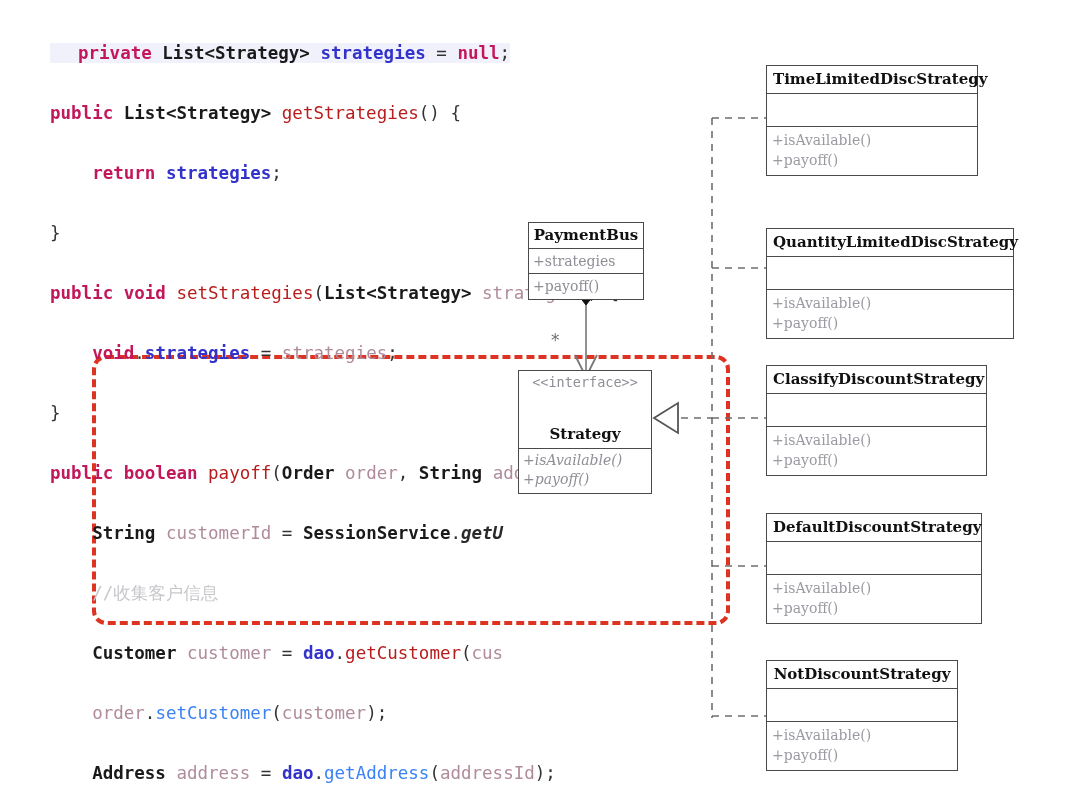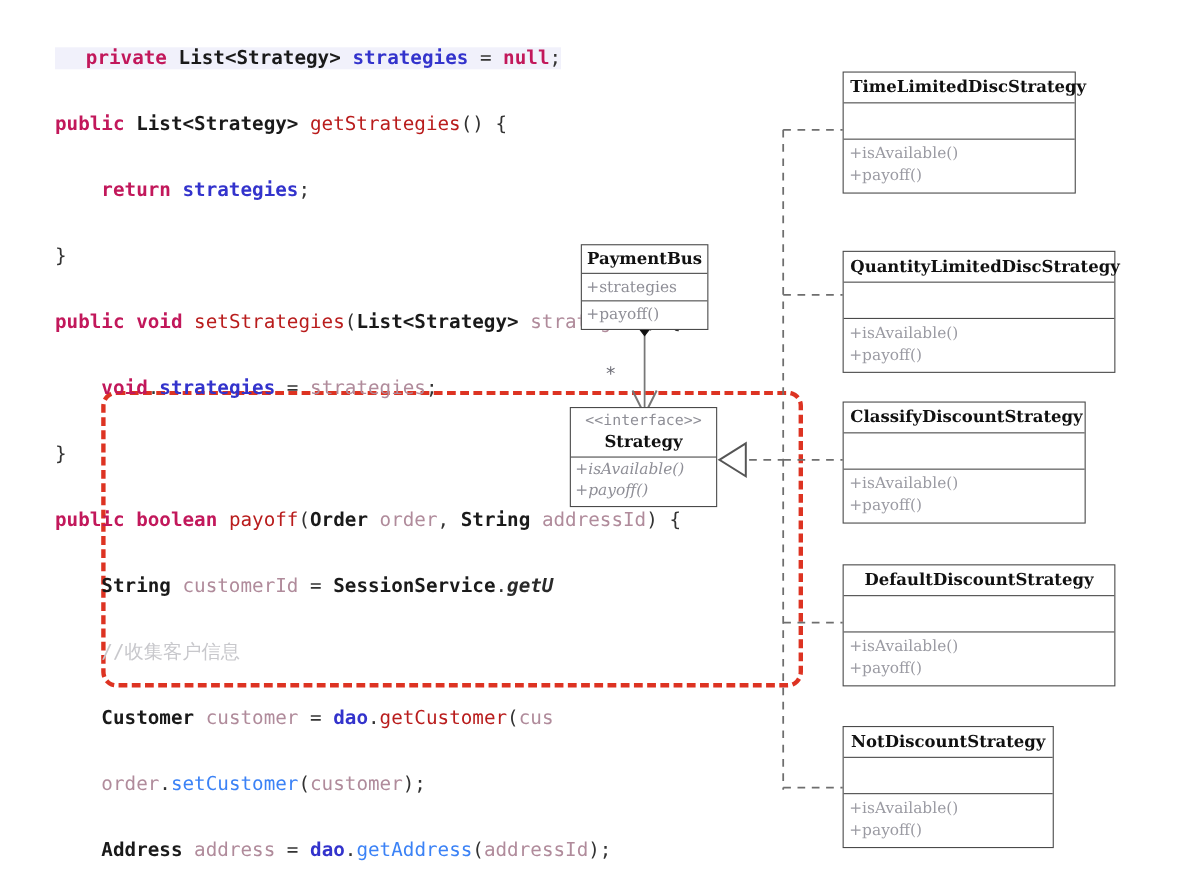--- a/index.html
+++ b/index.html
@@ -61,28 +61,28 @@
   #payment-bus .attrs{min-height:0;padding:2px 4px;color:#8e8e96;}
   #payment-bus .ops{padding:2px 4px 3px;color:#8e8e96;}
 
   
   #strategy-iface{left:518px;top:370px;width:134px;z-index:7;}
   #strategy-iface .head{
     border-bottom:1.6px solid #4a4a4a;text-align:center;padding:3px 4px 4px;
   }
   #strategy-iface .stereo{font-size:13.5px;color:#8e8e96;line-height:17px;
     font-family:"DejaVu Sans Mono","Liberation Mono",monospace;text-align:center;}
-  #strategy-iface .iname{font-size:15px;font-weight:bold;color:#111;line-height:20px;}
+  #strategy-iface .iname{font-size:15px;font-weight:bold;color:#111;line-height:20px;margin-top:33px;}
   #strategy-iface .ops{padding:2px 4px 4px;}
   #strategy-iface .ops div{font-style:italic;color:#8e8e96;line-height:19px;font-size:14px;}
 
   .cls1{left:766px;top:65px;width:212px;}
   .cls2{left:766px;top:228px;width:248px;}
   .cls3{left:766px;top:365px;width:221px;}
-  .cls4{left:766px;top:513px;width:248px;}
+  .cls4{left:766px;top:513px;width:216px;}
   .cls5{left:766px;top:660px;width:192px;}
 
   
   #wires{position:absolute;left:0;top:0;width:1080px;height:791px;z-index:3;}
   #wires-top{position:absolute;left:0;top:0;width:1080px;height:791px;z-index:8;}
 
   .mult{
     position:absolute;left:551px;top:330px;color:#6f6f78;font-size:17px;
     font-family:"DejaVu Sans","Liberation Sans",sans-serif;z-index:5;
   }

